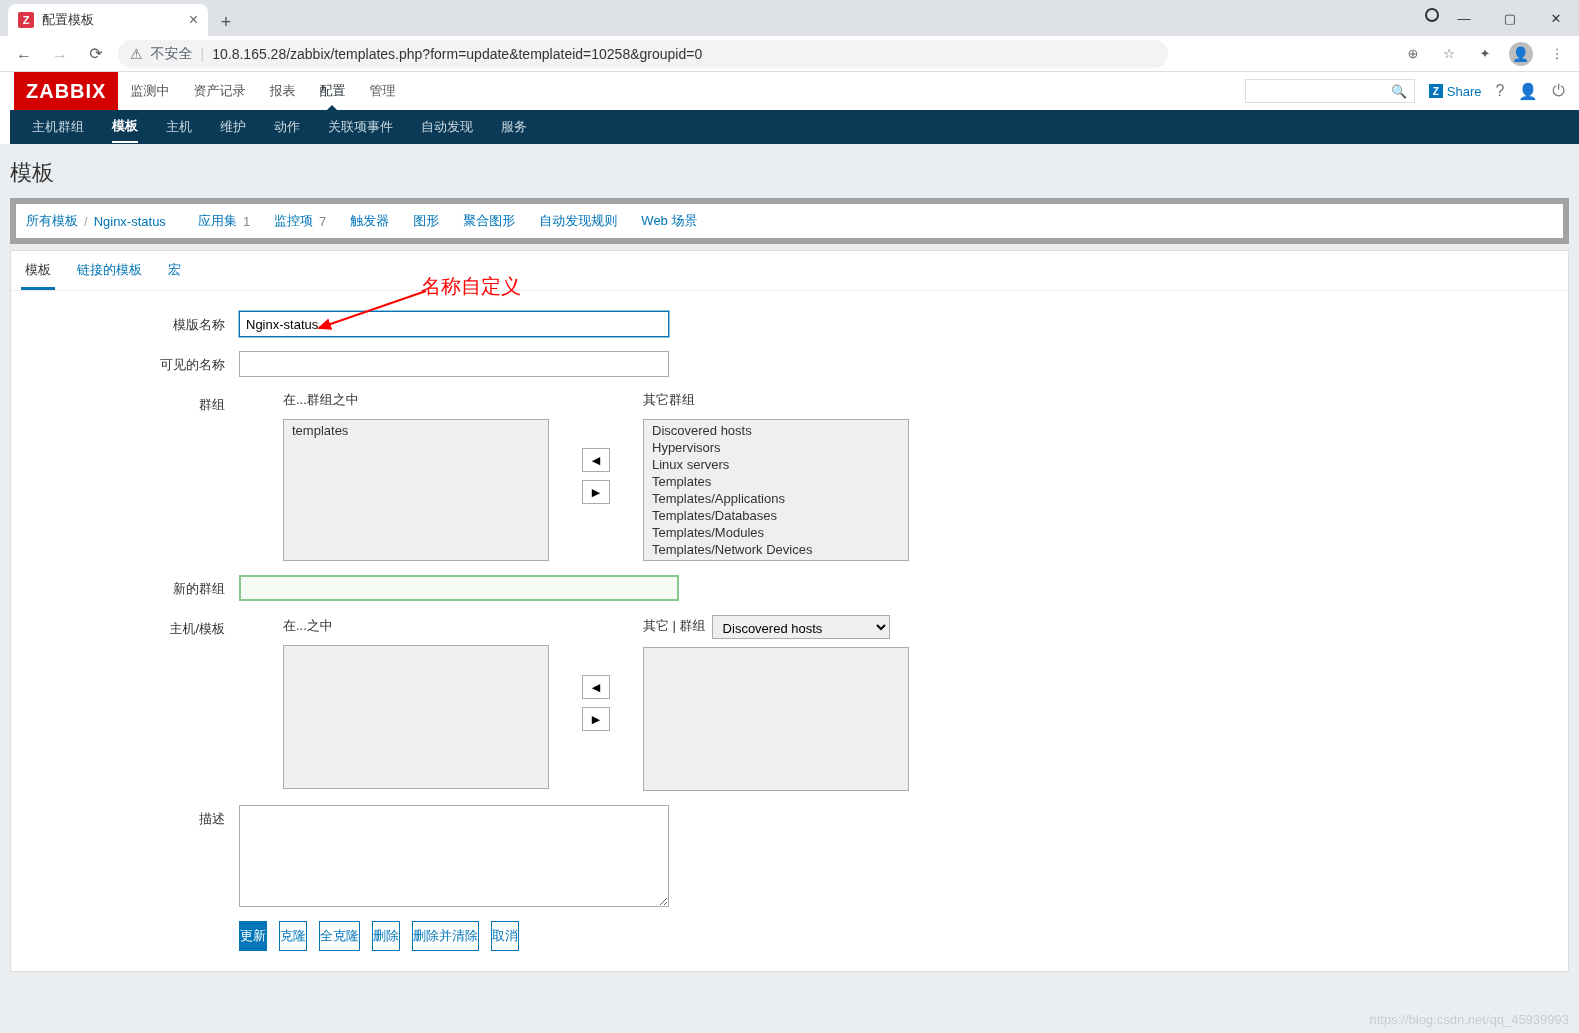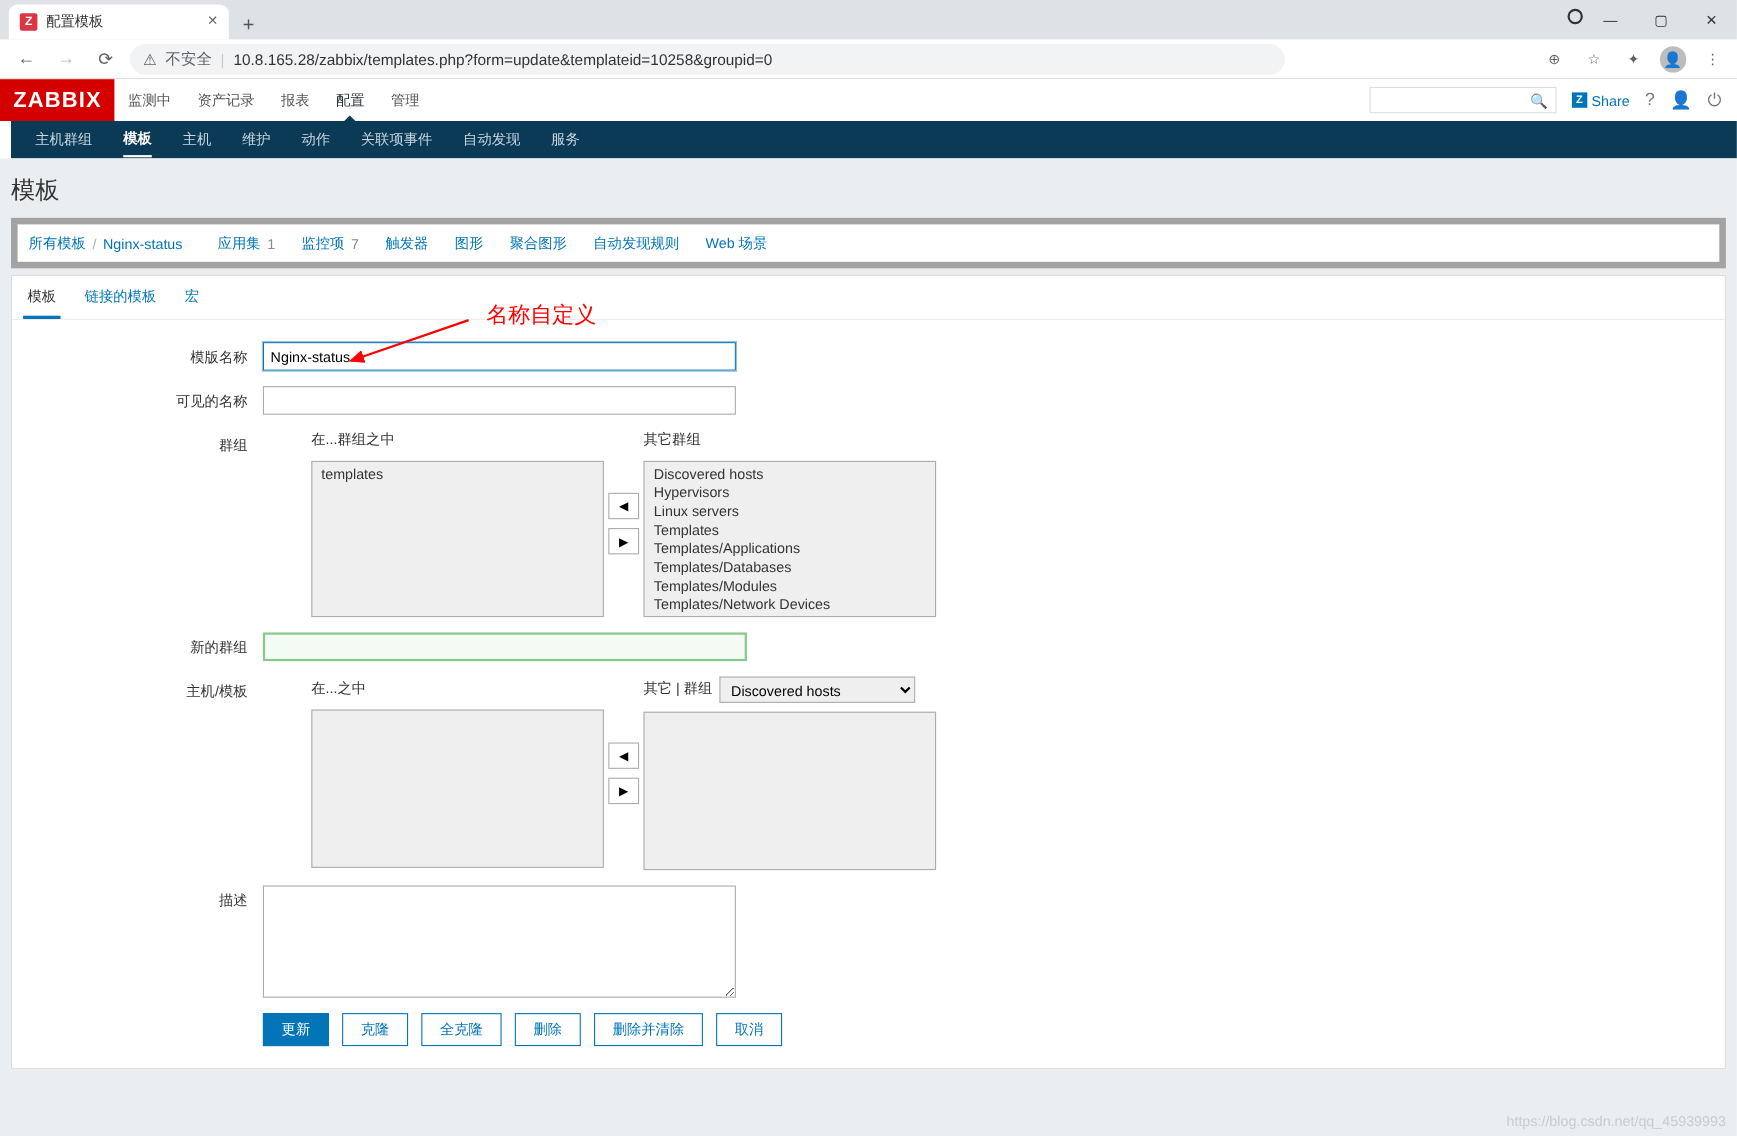--- a/index.html
+++ b/index.html
@@ -15,21 +15,21 @@
 .nav-icon { width:28px; height:28px; display:flex; align-items:center; justify-content:center; color:#5f6368; border-radius:50%; font-size:16px; }
 .nav-icon.disabled { color:#bbb; }
 .url-field { flex:1; background:#f1f3f4; height:28px; border-radius:14px; display:flex; align-items:center; padding:0 12px; gap:8px; color:#555; font-size:14px; max-width:1050px; }
 .url-field .warn { color:#5f6368; }
 .url-field .url { color:#333; }
 .ext-icons { display:flex; gap:12px; margin-left:auto; align-items:center; }
 .ext-icons span { color:#5f6368; width:24px; height:24px; display:flex; align-items:center; justify-content:center; }
 .avatar-chrome { background:#bdbdbd; width:24px; height:24px; border-radius:50%; display:flex; align-items:center; justify-content:center; font-size:14px; }
 
 .top-nav { background:#fff; height:38px; display:flex; align-items:center; }
-.logo { background:#d40000; color:#fff; font-weight:bold; font-size:20px; letter-spacing:1px; padding:0 12px; height:38px; display:flex; align-items:center; }
+.logo { background:#d40000; color:#fff; font-weight:bold; font-size:20px; letter-spacing:1px; padding:0 12px; height:38px; display:flex; align-items:center;margin-left:14px; }
 .top-nav-items { display:flex;text-align:center; }
 .top-nav-items a { color:#555; padding:0 12px; height:38px; display:flex; align-items:center; position:relative; }
 .top-nav-items a.active { color:#1f2c33; }
 .top-nav-items a.active::after { content:""; position:absolute; bottom:-1px; left:50%; transform:translateX(-50%); border:6px solid transparent; border-bottom-color:#0a3a56; }
 .top-right { margin-left:auto; display:flex; align-items:center; gap:14px; padding-right:14px; }
 .search-box { width:170px; height:24px; border:1px solid #ddd; display:flex; align-items:center; justify-content:flex-end; padding-right:6px; color:#999; }
 .share { color:#0275b8; display:flex; align-items:center; gap:4px; font-size:13px; }
 .share .z { background:#0275b8; color:#fff; width:14px; height:14px; font-size:10px; font-weight:bold; display:flex; align-items:center; justify-content:center; }
 .top-icon { color:#777; font-size:16px; }
 
@@ -50,36 +50,36 @@
 .form-tabs a { color:#0275b8; padding:0 4px 8px; font-size:13px; }
 .form-tabs a.active { color:#333; border-bottom:3px solid #0275b8; }
 
 .form-body { padding:20px 10px 20px 10px; }
 .form-row { display:flex; align-items:flex-start; margin-bottom:14px; }
 .form-label { width:218px; text-align:right; padding-right:14px; padding-top:5px; color:#333; font-size:13px; }
 input[type="text"], textarea, select { border:1px solid #acacac; padding:4px 6px; font-size:13px; font-family:inherit; }
 .text-input { width:430px; height:26px; }
 .text-input.focused { border-color:#0275b8; outline:1px solid #97c1da; }
 .text-input.green { border:2px solid #86c98c; background:#f4fbf4; }
-.dual-col { display:flex; gap:4px; align-items:center;padding-left:44px; }
+.dual-col { display:flex; gap:33px; align-items:center;padding-left:44px; }
 .listbox { width:266px; height:142px; border:1px solid #acacac; background:#efefef; position:relative; }
 .listbox .inner { position:absolute; inset:0; overflow-y:auto; padding:2px; }
 .listbox .inner::-webkit-scrollbar { width:14px; }
 .listbox .inner::-webkit-scrollbar-track { background:#f1f1f1; }
 .listbox .inner::-webkit-scrollbar-thumb { background:#c1c1c1; }
 .listbox.tall { height:144px; }
 .listbox .opt { padding:1px 6px; cursor:default; }
 .col-stack { display:flex; flex-direction:column; gap:8px; }
 .col-header { font-size:13px; color:#333; padding-bottom:2px; }
 .move-buttons { display:flex; flex-direction:column; gap:8px; }
 .move-btn { width:28px; height:24px; border:1px solid #acacac; background:#fff; display:flex; align-items:center; justify-content:center; font-size:11px; }
 select.dd { height:24px; width:178px; }
 textarea.desc { width:430px; height:102px; resize:both; }
 .action-row { display:flex; gap:12px; margin-left:218px; }
-.btn { padding:5px 16px; border:1px solid #0275b8; color:#0275b8; background:#fff; font-size:13px; cursor:pointer; }
+.btn { padding:5px 0; border:1px solid #0275b8; color:#0275b8; background:#fff; font-size:13px; cursor:pointer; }
 .btn.primary { background:#0275b8; color:#fff; }
 
 .annotation { position:absolute; color:#ff0000; font-size:20px; font-weight:500; }
 .arrow-svg { position:absolute; pointer-events:none; }
 .watermark { position:fixed; bottom:6px; right:10px; color:rgba(150,150,150,0.4); font-size:13px; }
 </style>
 </head>
 <body>
 
 <div class="browser-chrome">
@@ -173,21 +173,21 @@
 
   <div class="form-card">
     <div class="form-tabs" id="formtabs">
         <a class="active">模板</a>
         <a>链接的模板</a>
         <a>宏</a>
       </div>
 
     <div class="form-body" style="position:relative;">
 
-      <div class="annotation" style="left:431px; top:-18px;">名称自定义</div>
+      <div class="annotation" style="left:410px; top:-18px;">名称自定义</div>
       <svg class="arrow-svg" style="left:300px; top:-5px;" width="120" height="50">
         <defs>
             <marker id="ah" markerWidth="8" markerHeight="8" refX="6" refY="3" orient="auto">
               <polygon points="0 0, 7 3, 0 6" fill="#ff0000"></polygon>
             </marker>
           </defs>
         <line x1="115" y1="5" x2="8" y2="42" stroke="#ff0000" stroke-width="2" marker-end="url(#ah)"></line>
       </svg>
 
       <div class="form-row">

